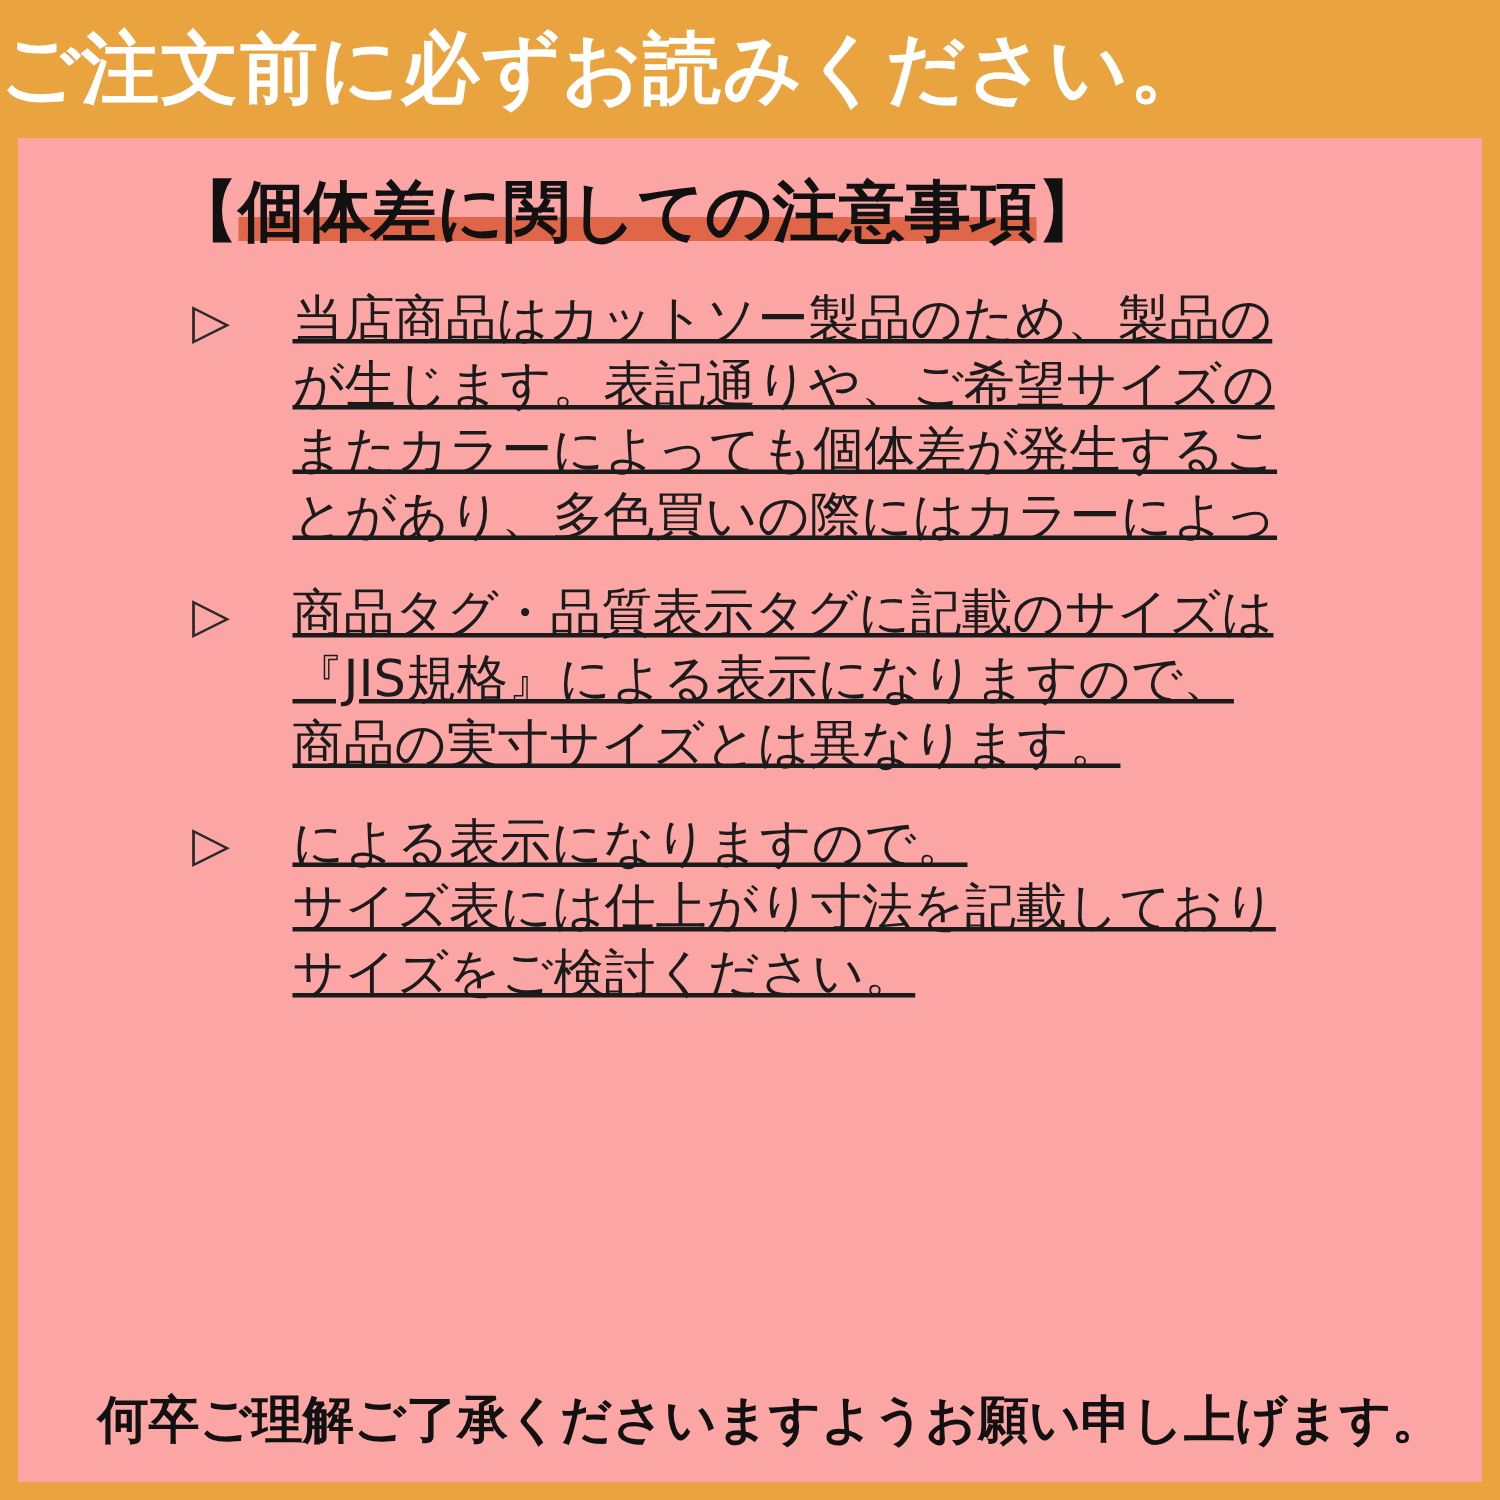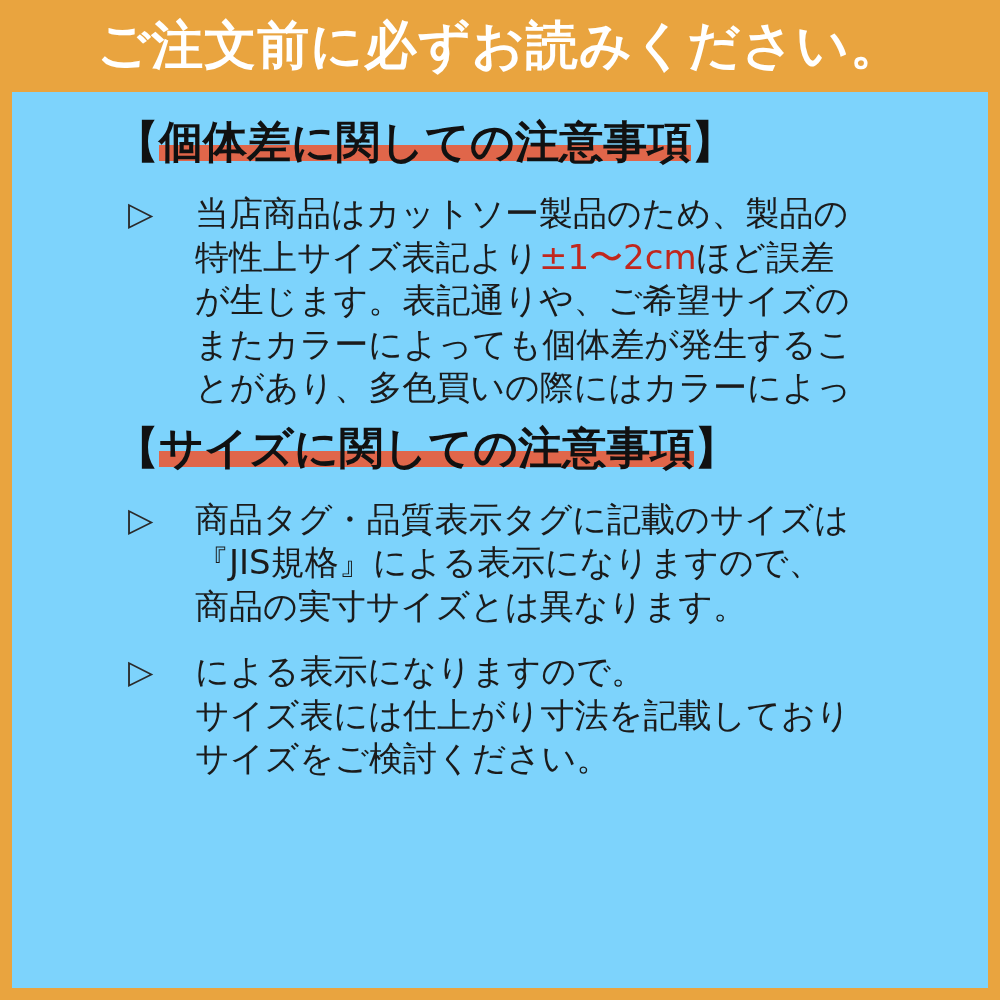--- a/index.html
+++ b/index.html
@@ -14,31 +14,31 @@
     font-family: "DejaVu Sans", "Liberation Sans", sans-serif;
     background: #E9A43F;
   }
   
   .content {
     position: absolute;
     left: 12px;
     right: 12px;
     top: 92px;
     bottom: 12px;
-    background: #7dd3fc;
+    background: #fca5a5;
   }
   .banner {
     position: absolute;
     left: 0;
     top: 0;
     width: 1000px;
     height: 92px;
     display: flex;
     align-items: center;
-    justify-content: center;
+    justify-content: flex-start;
   }
   .banner-title {
     color: #FFFFFF;
     font-size: 52px;
     font-weight: 700;
     letter-spacing: 1px;
     white-space: nowrap;
   }
   .inner {
     position: absolute;
@@ -79,20 +79,21 @@
   }
   .lines {
     flex: 1;
   }
   .line {
     font-size: 34px;
     line-height: 43.5px;
     color: #1B1B1B;
     font-weight: 500;
     white-space: nowrap;
+    text-decoration: underline;
   }
   .red {
     color: #C1271D;
   }
   .footer-note {
     position: absolute;
     left: 53px;
     bottom: 18px;
     font-size: 34px;
     font-weight: 700;
@@ -110,30 +111,28 @@
 <div class="content">
   <div class="inner">
 
     <div class="section">
       <h2 class="section-heading"><span>【</span><span class="hl">個体差に関しての注意事項</span><span>】</span></h2>
 
       <div class="item">
         <div class="bullet">▷</div>
         <div class="lines">
           <div class="line">当店商品はカットソー製品のため、製品の</div>
-          <div class="line"><span>特性上サイズ表記より</span><span class="red">±1〜2cm</span><span>ほど誤差</span></div>
           <div class="line">が生じます。表記通りや、ご希望サイズの</div>
           <div class="line">またカラーによっても個体差が発生するこ</div>
           <div class="line">とがあり、多色買いの際にはカラーによっ</div>
         </div>
       </div>
     </div>
 
     <div class="section">
-      <h2 class="section-heading"><span>【</span><span class="hl">サイズに関しての注意事項</span><span>】</span></h2>
 
       <div class="item">
         <div class="bullet">▷</div>
         <div class="lines">
           <div class="line">商品タグ・品質表示タグに記載のサイズは</div>
           <div class="line">『JIS規格』による表示になりますので、</div>
           <div class="line">商品の実寸サイズとは異なります。</div>
         </div>
       </div>
 
@@ -142,13 +141,14 @@
         <div class="lines">
           <div class="line">による表示になりますので。</div>
           <div class="line">サイズ表には仕上がり寸法を記載しており</div>
           <div class="line">サイズをご検討ください。</div>
         </div>
       </div>
     </div>
 
   </div>
 
+  <div class="footer-note">何卒ご理解ご了承くださいますようお願い申し上げます。</div>
 </div>
 
 </body></html>

